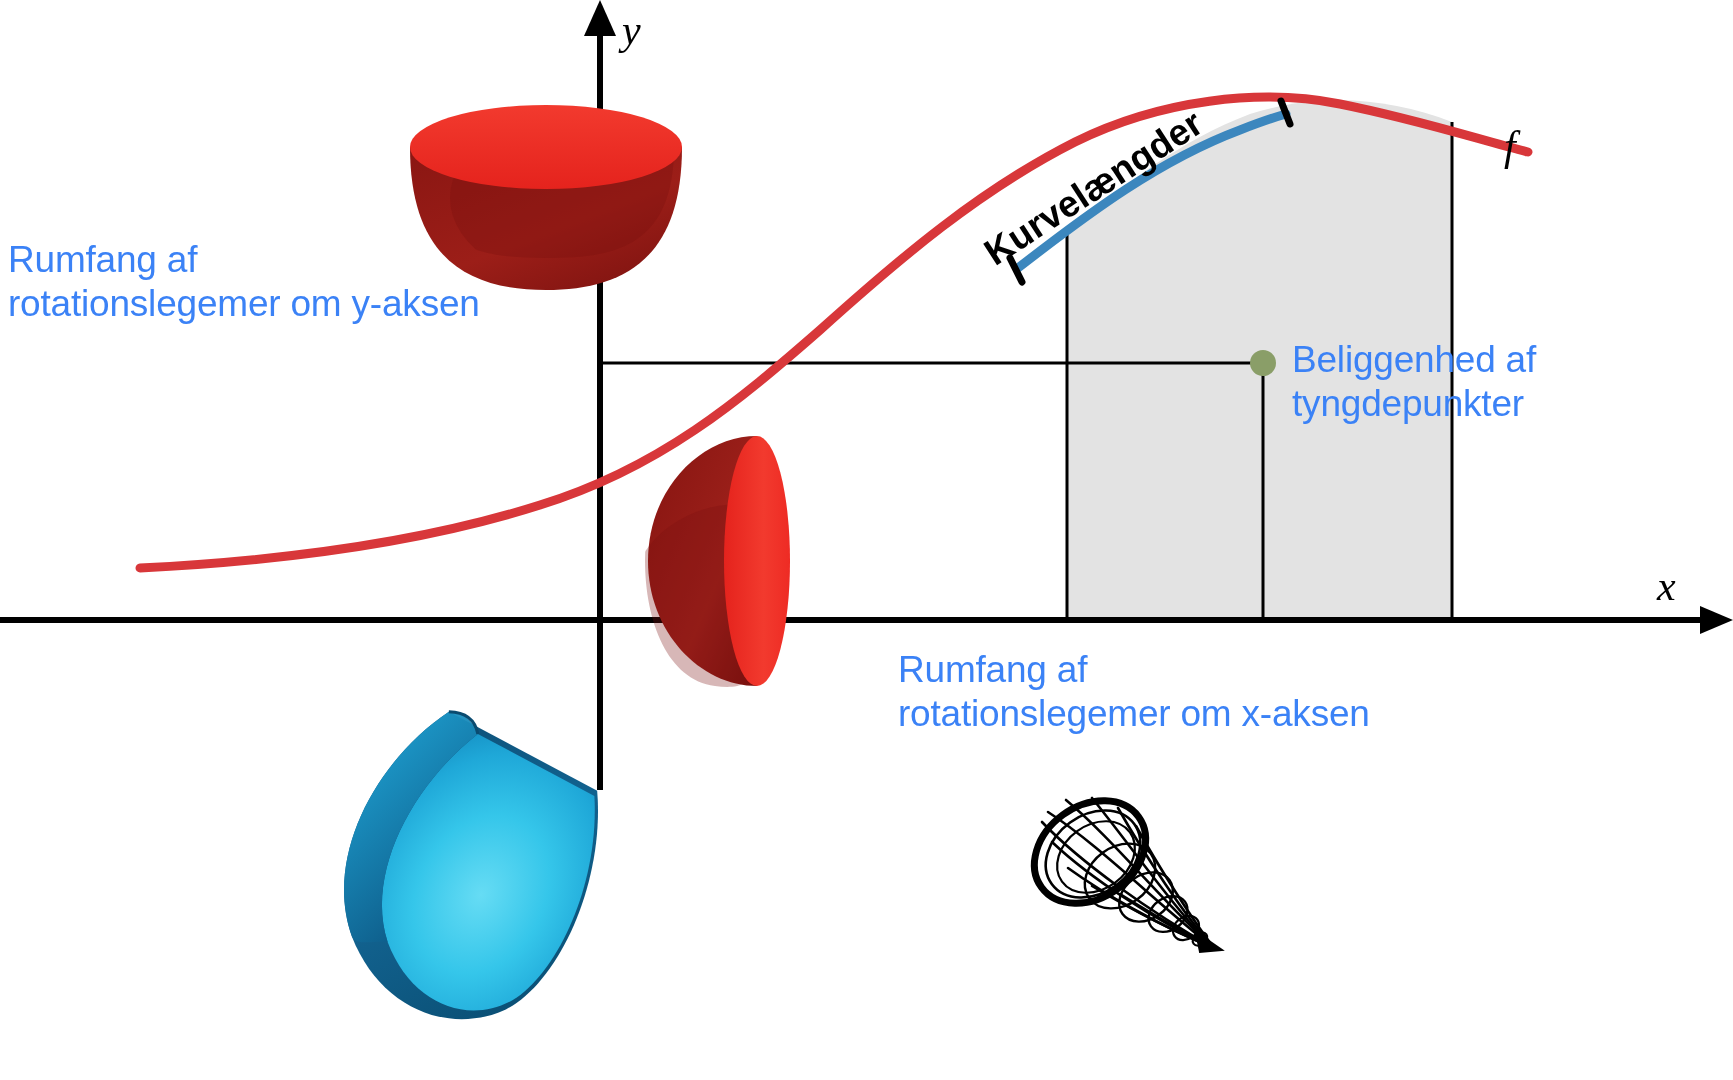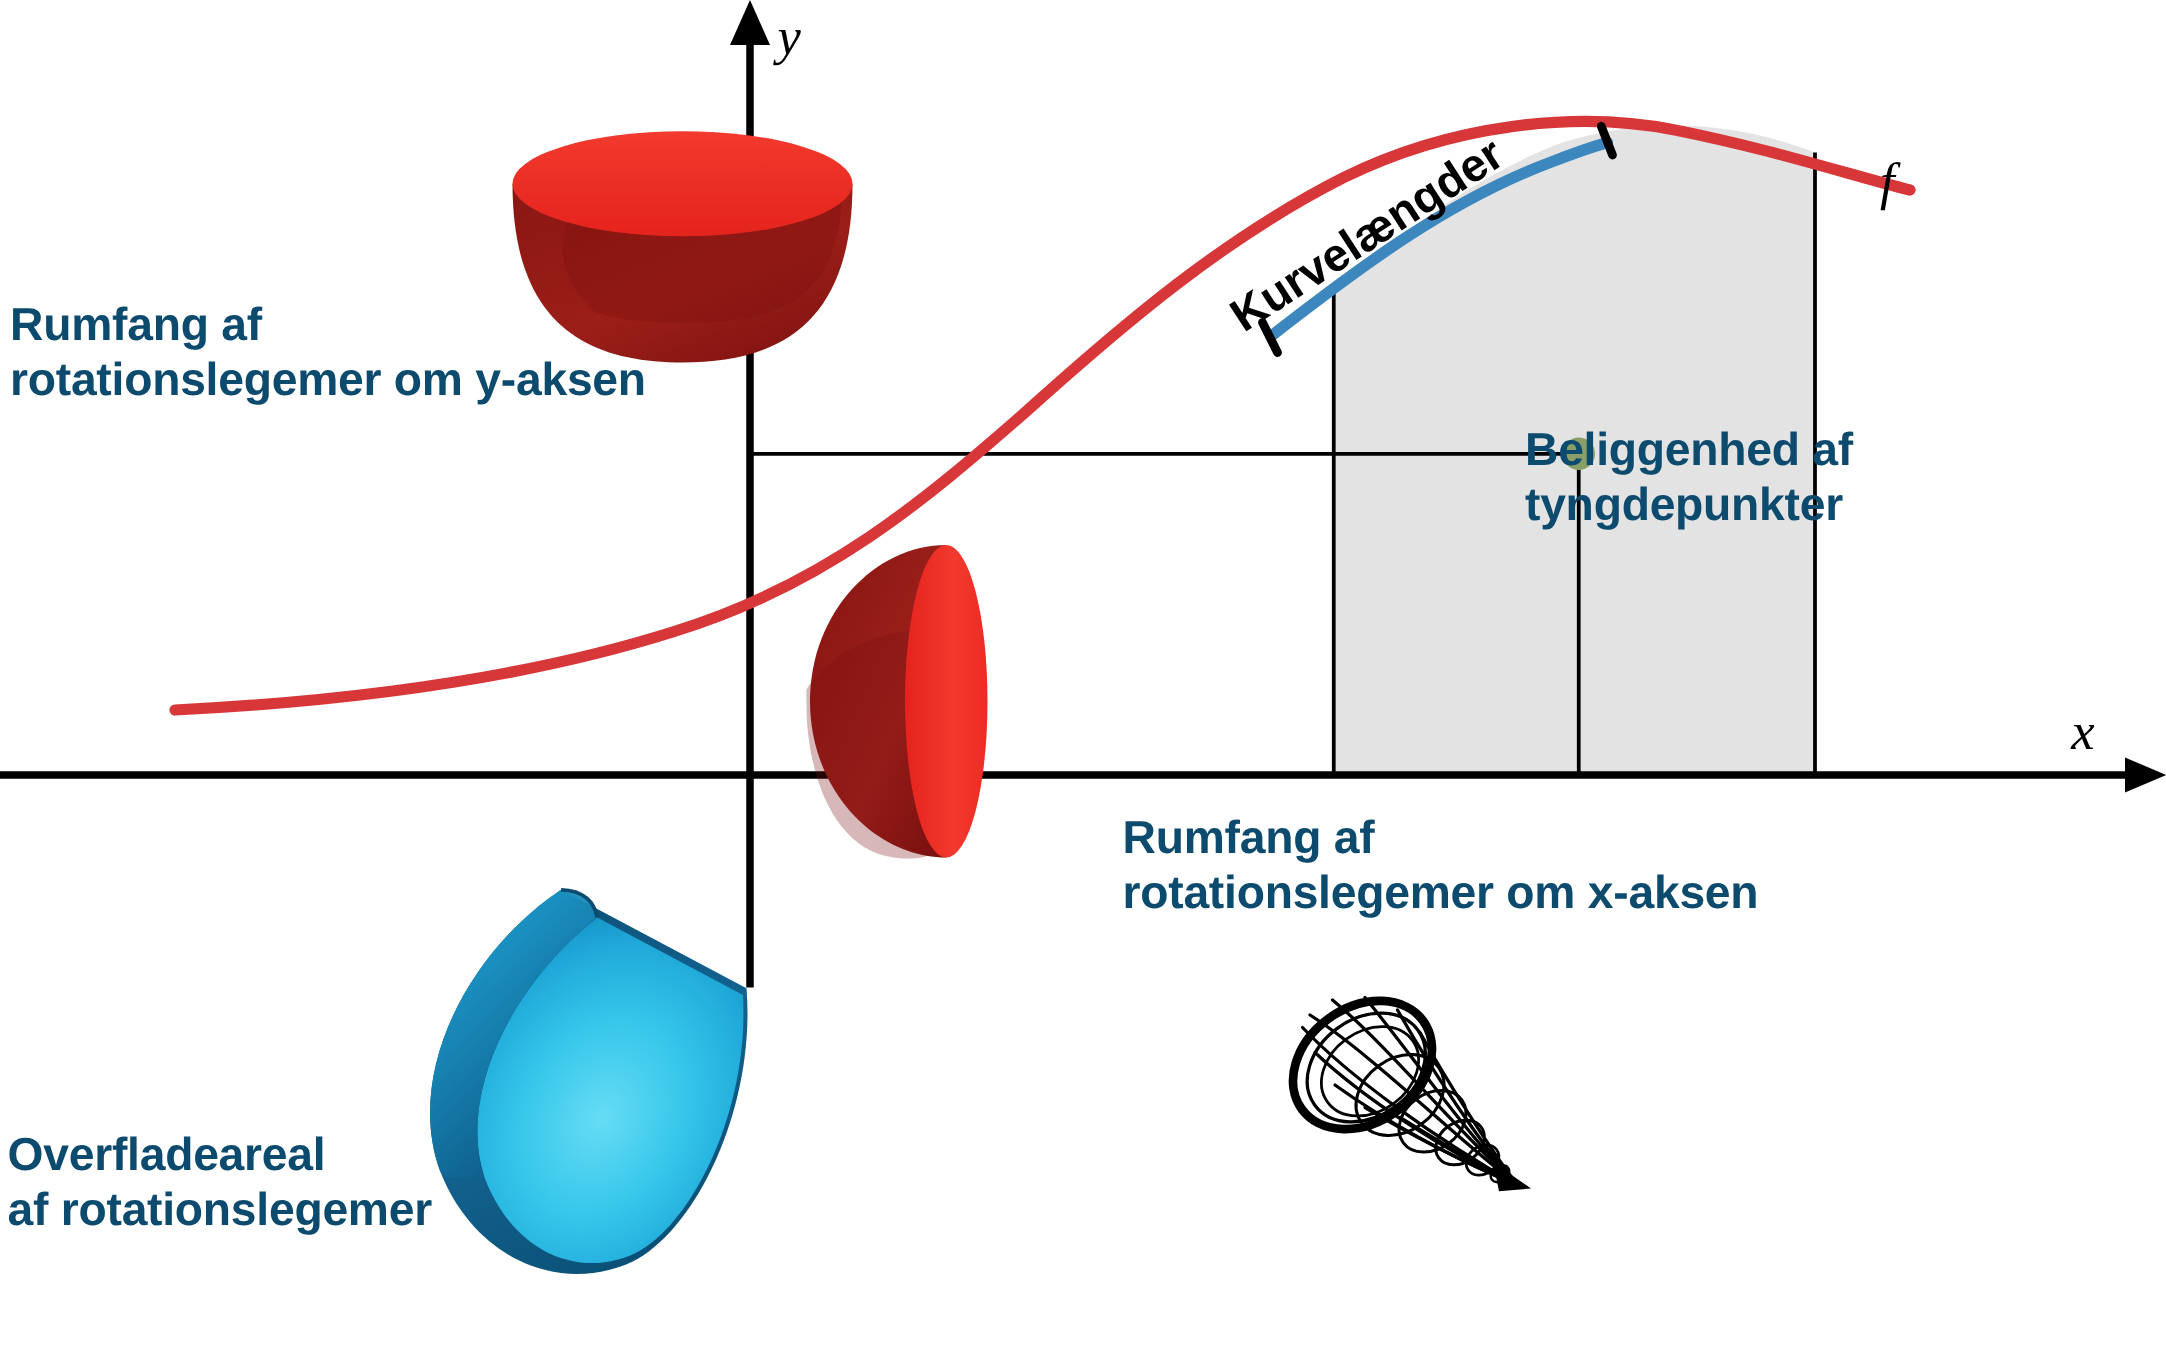--- a/index.html
+++ b/index.html
@@ -17,22 +17,22 @@
   }
   #diagram {
     position: absolute;
     left: 0; top: 0;
     width: 1733px;
     height: 1080px;
   }
   .lbl {
     position: absolute;
     font-family: "Liberation Sans", sans-serif;
-    font-weight: bold;
-    color: #0c4a6e;
+    font-weight: normal;
+    color: #3b82f6;
     line-height: 1.18;
     white-space: pre;
     letter-spacing: -0.2px;
   }
   .lbl-big { font-size: 37px; }
   .axis-lbl {
     position: absolute;
     font-family: "Liberation Serif", serif;
     font-style: italic;
     font-size: 42px;
@@ -211,25 +211,23 @@
   </svg>
 
   <div class="lbl lbl-big" style="left:8px; top:238px;">Rumfang af
 rotationslegemer om y-aksen</div>
 
   <div class="lbl lbl-big" style="left:898px; top:648px;">Rumfang af
 rotationslegemer om x-aksen</div>
 
   <div class="rot-lbl" style="left:1000px; top:232px; transform: rotate(-33deg);">Kurvelængder</div>
 
-  <div class="lbl lbl-big" style="left:1220px; top:338px;">Beliggenhed af
+  <div class="lbl lbl-big" style="left:1292px; top:338px;">Beliggenhed af
 tyngdepunkter</div>
 
-  <div class="lbl lbl-big" style="left:6px; top:902px;">Overfladeareal
-af rotationslegemer</div>
 
 
   <div class="axis-lbl" style="left:622px; top:6px;">y</div>
 
   <div class="axis-lbl" style="left:1657px; top:562px;">x</div>
 
   <div class="axis-lbl" style="left:1504px; top:122px;">f</div>
 
 </div>
 

